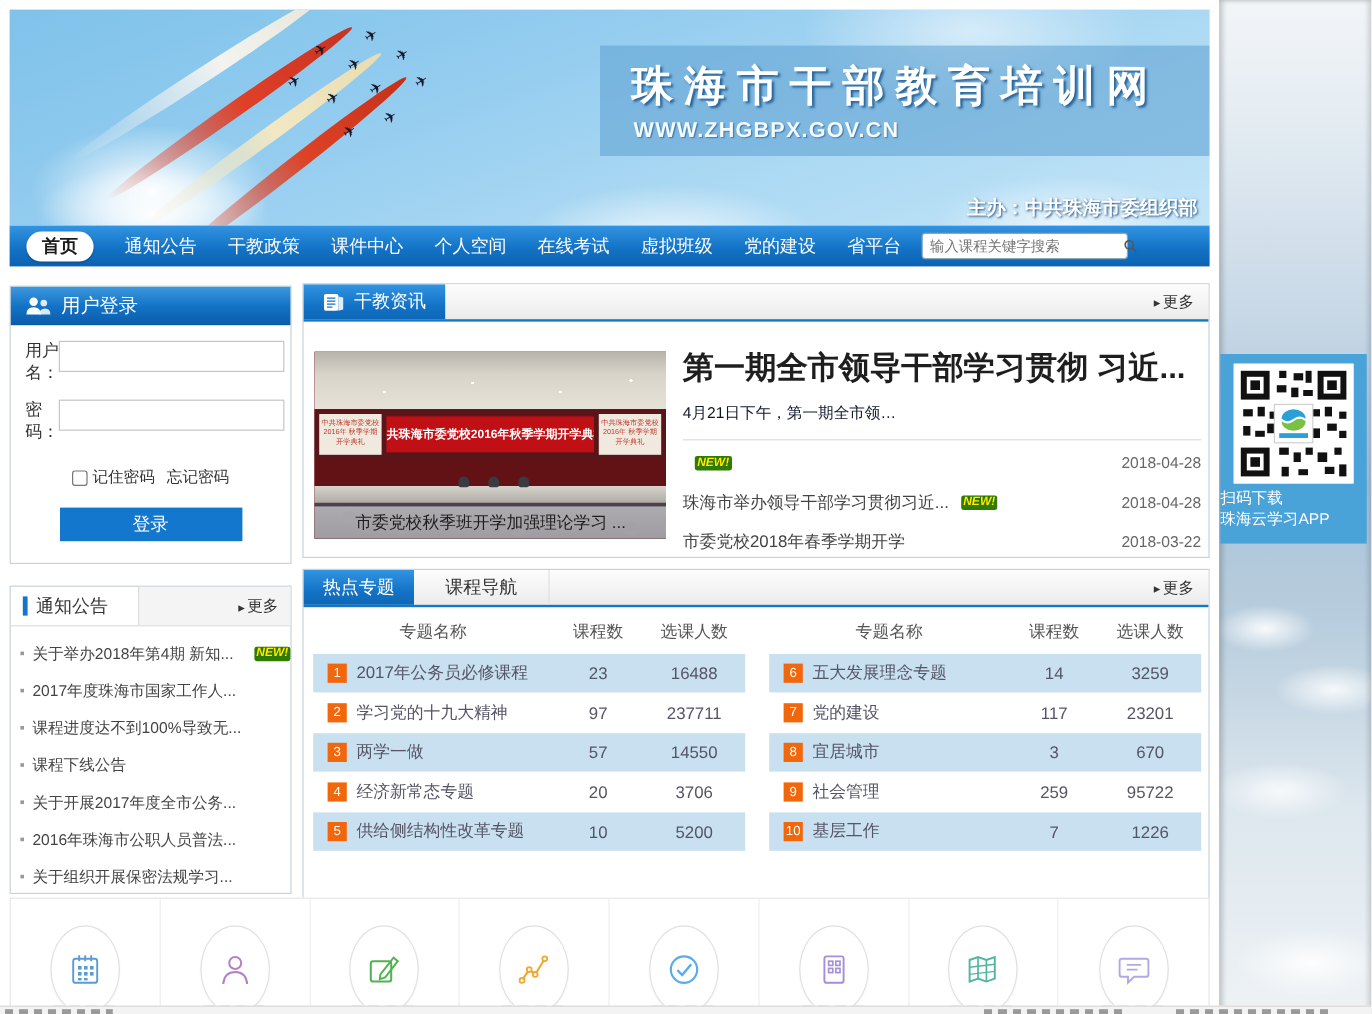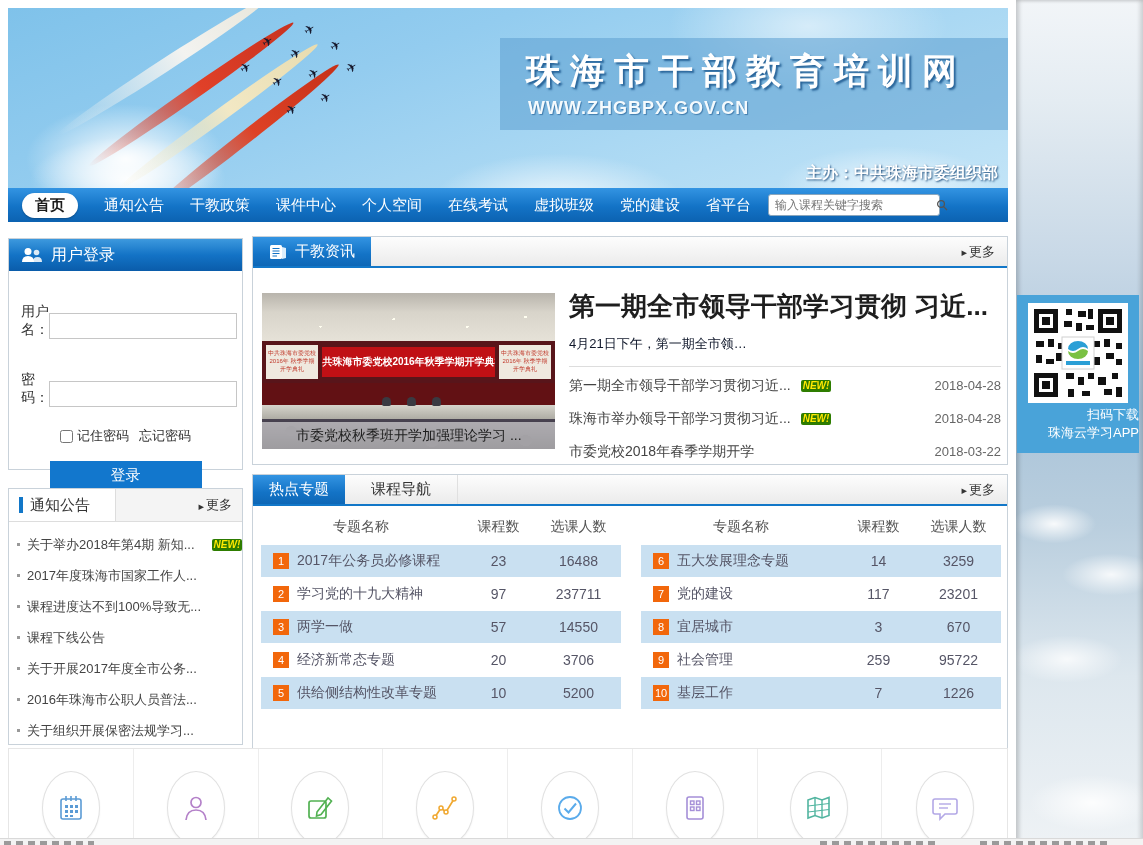--- a/index.html
+++ b/index.html
@@ -11,21 +11,21 @@
   .side-bg { position:absolute; left:1016px; top:0; width:127px; height:845px;
     background:
       radial-gradient(60px 28px at 30% 62%, rgba(255,255,255,.9), rgba(255,255,255,0) 70%),
       radial-gradient(70px 30px at 75% 68%, rgba(255,255,255,.85), rgba(255,255,255,0) 70%),
       radial-gradient(80px 34px at 40% 78%, rgba(255,255,255,.8), rgba(255,255,255,0) 70%),
       radial-gradient(90px 40px at 60% 95%, rgba(255,255,255,.9), rgba(255,255,255,0) 70%),
       linear-gradient(180deg,#f2f5f8 0%,#e4ecf2 12%,#c9d9e7 30%,#aac4d9 48%,#b9cede 62%,#dde7ee 80%,#eef2f5 100%);
     box-shadow: inset 3px 0 4px rgba(0,0,0,.18), inset -3px 0 4px rgba(0,0,0,.14); }
 
   
-  .qr-box { position:absolute; left:1017px; top:295px; width:122px; height:158px; background:#49a3d9; text-align:right; }
+  .qr-box { position:absolute; left:1017px; top:295px; width:122px; height:158px; background:#49a3d9; text-align:left; }
   .qr-code { width:100px; height:100px; margin:8px auto 3px; background:#fff; display:block; }
   .qr-text { color:#fff; font-size:13px; line-height:18px; }
 
   
   .banner { position:absolute; left:8px; top:8px; width:1000px; height:180px; overflow:hidden;
     background:
       radial-gradient(140px 60px at 12% 95%, rgba(255,255,255,.95), rgba(255,255,255,0) 70%),
       radial-gradient(180px 70px at 55% 108%, rgba(255,255,255,.8), rgba(255,255,255,0) 70%),
       radial-gradient(160px 60px at 88% 100%, rgba(255,255,255,.7), rgba(255,255,255,0) 70%),
       radial-gradient(200px 90px at 80% 10%, rgba(255,255,255,.55), rgba(255,255,255,0) 70%),
@@ -53,21 +53,21 @@
   .nav-search input { flex:1; border:0; outline:0; padding:0 6px; font-size:12px; color:#333; background:transparent; font-family:inherit; }
   .nav-search .mag { width:20px; display:flex; align-items:center; justify-content:center; cursor:pointer; }
 
   
   .box { position:absolute; background:#fff; border:1px solid #c9d2da; }
 
   
   .login-box { left:8px; top:238px; width:235px; height:232px; }
   .login-header { height:32px; display:flex; align-items:center; gap:8px; padding-left:12px; color:#fff; font-size:16px;
     background:linear-gradient(180deg,#3d99de 0%,#1373c6 50%,#0a5caa 100%); }
-  .login-row { display:flex; align-items:flex-end; margin:32px 10px 0 12px; }
+  .login-row { display:flex; align-items:flex-start; margin:13px 10px 0 12px; }
   .login-row label { width:62px; font-size:14px; color:#333; }
   .login-row input { flex:1; height:26px; border:1px solid #c6c6c6; outline:0; padding:0 5px; font-size:13px; font-family:inherit; }
   .login-opts { margin-top:20px; text-align:center; font-size:13px; color:#333; display:flex; align-items:center; justify-content:center; gap:4px; }
   .login-opts input { width:13px; height:13px; }
   .login-opts .forgot { margin-left:6px; cursor:pointer; }
   .login-btn { display:block; margin:16px auto 0; width:152px; height:28px; background:#1277cd; color:#fff; border:0; font-size:15px; cursor:pointer; font-family:inherit; }
 
   
   .notice-box { left:8px; top:488px; width:235px; height:257px; }
   .notice-header { height:33px; display:flex; border-bottom:1px solid #ddd; }
@@ -357,21 +357,20 @@
         <span class="ph-person" style="left:170px"></span>
       </div>
       <div class="ph-crowd"></div>
       <div class="ph-caption">市委党校秋季班开学加强理论学习 ...</div>
     </div>
     <div class="news-right">
       <div class="news-headline">第一期全市领导干部学习贯彻 习近...</div>
       <div class="news-summary">4月21日下午，第一期全市领…</div>
       <hr class="news-divider">
       <div class="news-item">
-        <span>第一期全市领导干部学习贯彻习近...</span>
         <span class="new-badge">NEW!</span>
         <span class="date">2018-04-28</span>
       </div>
       <div class="news-item">
         <span>珠海市举办领导干部学习贯彻习近...</span>
         <span class="new-badge">NEW!</span>
         <span class="date">2018-04-28</span>
       </div>
       <div class="news-item">
         <span>市委党校2018年春季学期开学</span>

